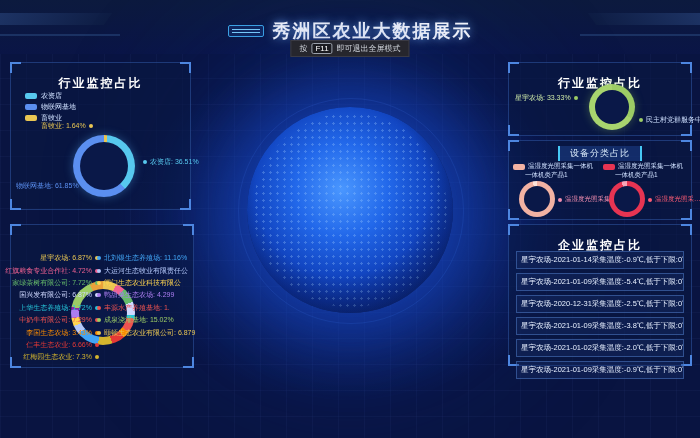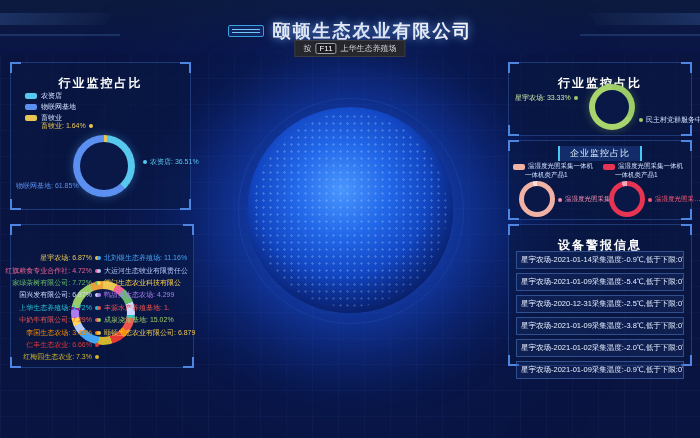--- a/index.html
+++ b/index.html
@@ -112,28 +112,28 @@
   <div class="hdr">
     <div class="hdeco l"></div>
     <div class="hdeco r"></div>
     <div class="hline l"></div>
     <div class="hline r"></div>
     <div class="title-row">
       <span class="logo">
           <i></i>
           <i></i>
         </span>
-      <h1>颐顿生态农业有限公司</h1>
+      <h1>秀洲区农业大数据展示</h1>
     </div>
   </div>
 
   <div class="fs-tip">
     <span>按</span>
     <span class="key">F11</span>
-    <span>上华生态养殖场</span>
+    <span>即可退出全屏模式</span>
   </div>
 
   <div class="globe-ring"></div>
   <div class="globe"></div>
 
   <section class="panel industry">
     <span class="cn tl"></span>
       <span class="cn tr"></span>
       <span class="cn bl"></span>
       <span class="cn br"></span>
@@ -264,21 +264,21 @@
         <i class="dot" style="background: rgb(156, 204, 101);"></i>
         <span style="color: rgb(207, 224, 255);">民主村党群服务中心:</span>
       </div>
   </section>
 
   <section class="panel devclass">
     <span class="cn tl"></span>
       <span class="cn tr"></span>
       <span class="cn bl"></span>
       <span class="cn br"></span>
-    <div class="bar-title">企业监控占比</div>
+    <div class="bar-title">设备分类占比</div>
     <div class="mini m1">
       <div class="mrow">
           <i class="sw" style="background: rgb(242, 178, 163);"></i>
           <span>温湿度光照采集一体机</span>
         </div>
       <div class="mrow indent">
           <span>一体机类产品1</span>
         </div>
       <div class="donut" style="background: conic-gradient(rgb(242, 178, 163) 0deg, rgb(242, 178, 163) 345.6deg, rgb(253, 227, 218) 345.6deg, rgb(253, 227, 218) 360deg);">
           <div class="hole"></div>
@@ -304,21 +304,21 @@
           <span style="color: rgb(255, 93, 117);">温湿度光照采…</span>
         </div>
     </div>
   </section>
 
   <section class="panel alarms">
     <span class="cn tl"></span>
       <span class="cn tr"></span>
       <span class="cn bl"></span>
       <span class="cn br"></span>
-    <h2>设备警报信息</h2>
+    <h2>企业监控占比</h2>
     <div class="alarm-list">
       <div class="alarm-row">星宇农场-2021-01-14采集温度:-0.9℃,低于下限:0℃</div>
       <div class="alarm-row">星宇农场-2021-01-09采集温度:-5.4℃,低于下限:0℃</div>
       <div class="alarm-row">星宇农场-2020-12-31采集温度:-2.5℃,低于下限:0℃</div>
       <div class="alarm-row">星宇农场-2021-01-09采集温度:-3.8℃,低于下限:0℃</div>
       <div class="alarm-row">星宇农场-2021-01-02采集温度:-2.0℃,低于下限:0℃</div>
       <div class="alarm-row">星宇农场-2021-01-09采集温度:-0.9℃,低于下限:0℃</div>
     </div>
   </section>
 </div>

